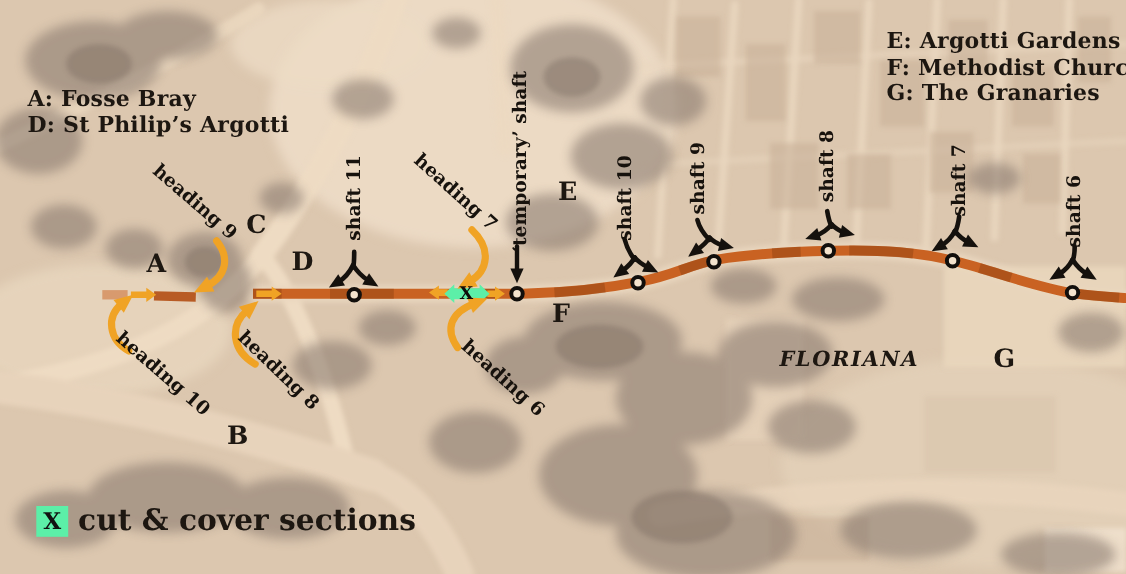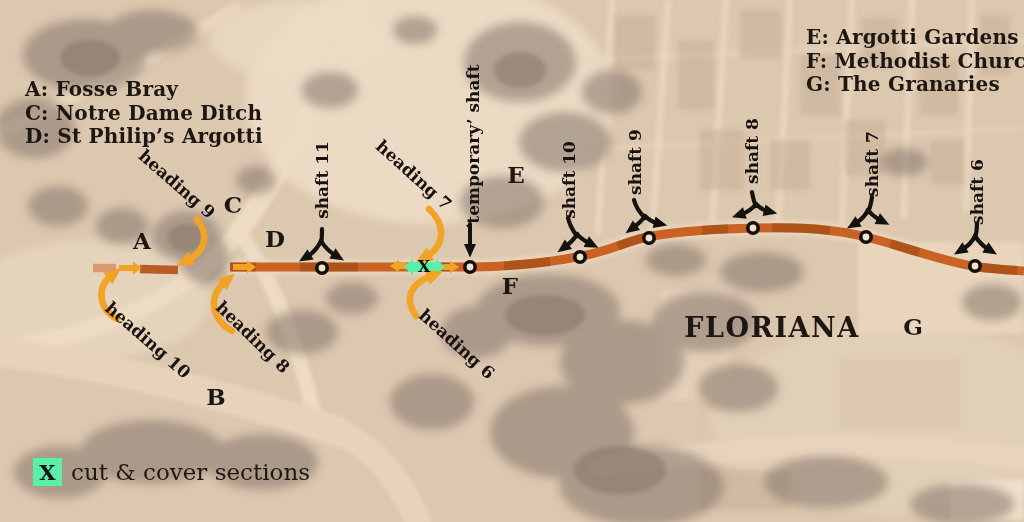--- a/index.html
+++ b/index.html
@@ -9,33 +9,33 @@
   .layer{position:absolute;inset:0;width:1024px;height:522px;}
 
   .legend{position:absolute;font-weight:bold;font-size:20px;line-height:23.5px;
           letter-spacing:.2px;white-space:nowrap;}
   .legend-left{left:25px;top:30px;margin-top:48px;}
   .legend-right{left:806px;top:26px;}
 
   .maplet{position:absolute;transform:translate(-50%,-50%);font-weight:bold;
           font-size:23px;white-space:nowrap;}
   .city{position:absolute;transform:translate(-50%,-50%);font-weight:bold;
-        font-size:27px;letter-spacing:1.5px;white-space:nowrap;}
+        font-size:19px;letter-spacing:1.5px;white-space:nowrap;font-style:italic;}
 
   .vlabel{position:absolute;transform:translate(-50%,-50%) rotate(-90deg);
           font-weight:bold;font-size:17px;white-space:nowrap;color:#17120d;}
   .hlabel{position:absolute;font-weight:bold;font-size:17px;white-space:nowrap;
           color:#17120d;}
 
   .cutcover-legend{position:absolute;left:33px;top:458px;display:flex;
                    align-items:center;gap:9px;}
   .cutcover-swatch{display:inline-flex;align-items:center;justify-content:center;
                    width:29px;height:28px;background:#5cefa8;font-weight:bold;
                    font-size:21px;color:#111;}
-  .cutcover-text{font-weight:normal;font-size:23px;white-space:nowrap;}
+  .cutcover-text{font-weight:bold;font-size:27px;white-space:nowrap;}
 
   .route-x{position:absolute;left:424px;top:266px;transform:translate(-50%,-50%);
            font-weight:bold;font-size:16px;color:#0e0c09;}
 </style>
 </head>
 <body>
 
 <div class="stage">
 
   <svg class="layer" width="1024" height="522" viewBox="0 0 1024 522">
@@ -217,21 +217,20 @@
       <circle cx="580" cy="257" r="5.2"></circle>
       <circle cx="649" cy="238" r="5.2"></circle>
       <circle cx="753" cy="228" r="5.2"></circle>
       <circle cx="866" cy="237" r="5.2"></circle>
       <circle cx="975" cy="266" r="5.2"></circle>
     </g>
   </svg>
 
   <div class="legend legend-left">
     <div>A: Fosse Bray</div>
-    <div>C: Notre Dame Ditch</div>
     <div>D: St Philip’s Argotti</div>
   </div>
 
   <div class="legend legend-right">
     <div>E: Argotti Gardens</div>
     <div>F: Methodist Church</div>
     <div>G: The Granaries</div>
   </div>
 
   <div class="maplet" style="left:142px;top:240px;">A</div>

